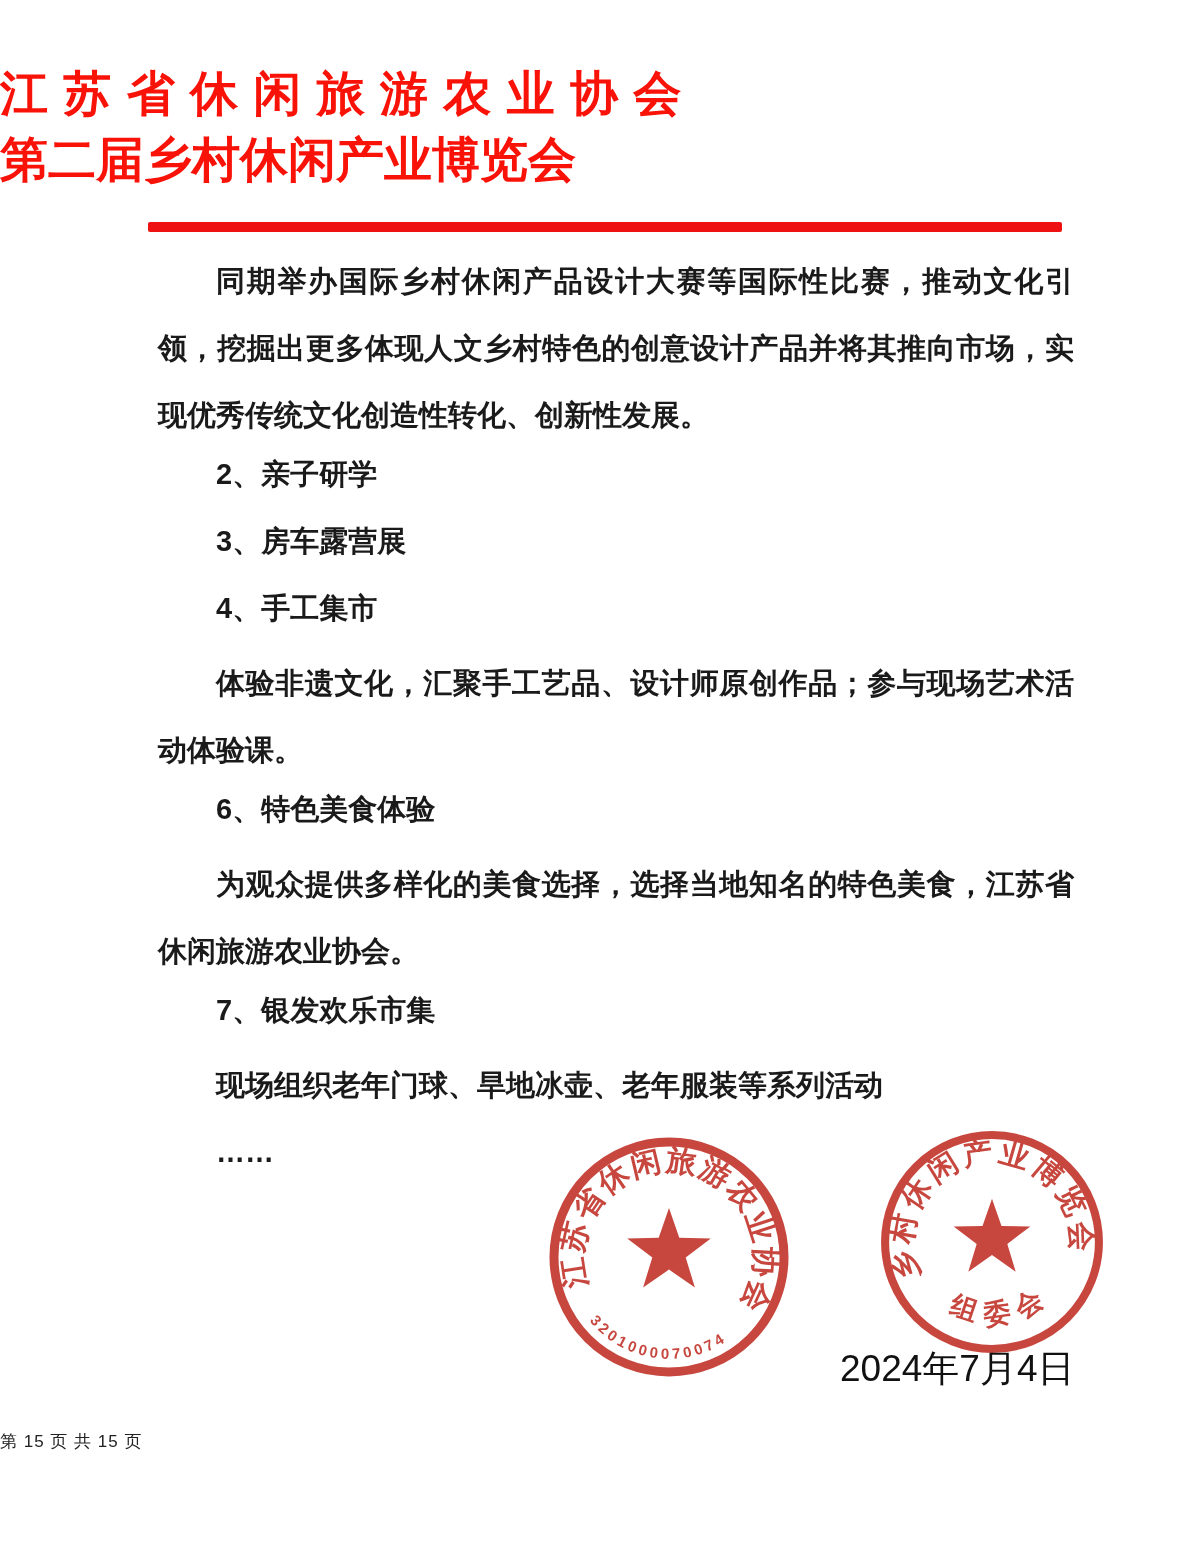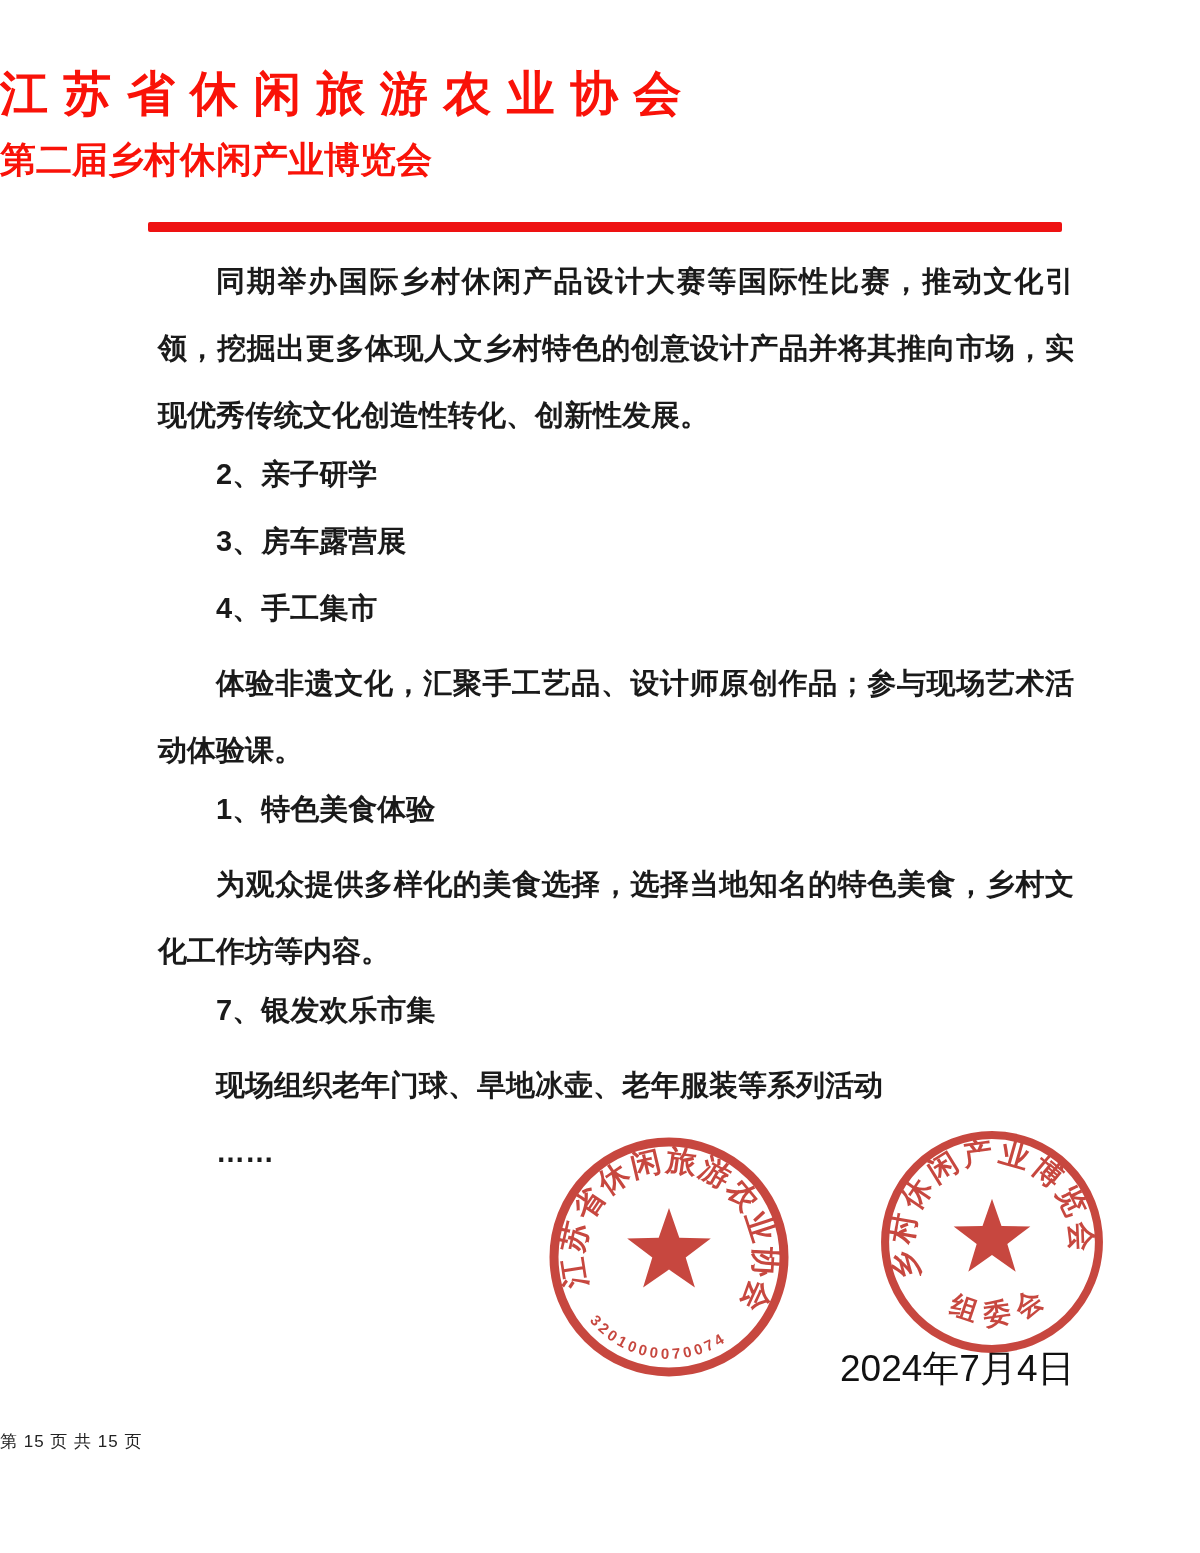--- a/index.html
+++ b/index.html
@@ -21,21 +21,21 @@
   .org-title {
     margin: 0;
     font-size: 48px;
     font-weight: bold;
     letter-spacing: 1px;
     color: #f91208;
     line-height: 64px;
   }
   .event-title {
     margin: 6px 0 0 0;
-    font-size: 36px;
+    font-size: 48px;
     font-weight: bold;
     color: #f91208;
     line-height: 56px;
   }
   .title-rule {
     position: absolute;
     top: 222px;
     left: 148px;
     width: 914px;
     height: 10px;
@@ -94,22 +94,22 @@
   </header>
 
   <div class="title-rule"></div>
 
   <main class="content">
     <p class="body-para">同期举办国际乡村休闲产品设计大赛等国际性比赛，推动文化引领，挖掘出更多体现人文乡村特色的创意设计产品并将其推向市场，实现优秀传统文化创造性转化、创新性发展。</p>
     <p class="heading-para">2、亲子研学</p>
     <p class="heading-para">3、房车露营展</p>
     <p class="heading-para">4、手工集市</p>
     <p class="body-para">体验非遗文化，汇聚手工艺品、设计师原创作品；参与现场艺术活动体验课。</p>
-    <p class="heading-para">1、特色美食体验</p>
-    <p class="body-para">为观众提供多样化的美食选择，选择当地知名的特色美食，乡村文化工作坊等内容。</p>
+    <p class="heading-para">6、特色美食体验</p>
+    <p class="body-para">为观众提供多样化的美食选择，选择当地知名的特色美食，江苏省休闲旅游农业协会。</p>
     <p class="heading-para">7、银发欢乐市集</p>
     <p class="body-para">现场组织老年门球、旱地冰壶、老年服装等系列活动</p>
     <p class="body-para">……</p>
   </main>
 
   <div class="seal seal-left">
     <svg viewBox="0 0 250 250" xmlns="http://www.w3.org/2000/svg">
       <circle class="seal-ring" cx="125" cy="125" r="115" stroke-width="9"></circle>
       <polygon class="seal-star" points="125,76 135.3,105.8 166.8,106.4 141.7,125.4 150.9,155.6 125,137.6 99.1,155.6 108.3,125.4 83.2,106.4 114.7,105.8"></polygon>
       <g transform="rotate(8 125 125)">

